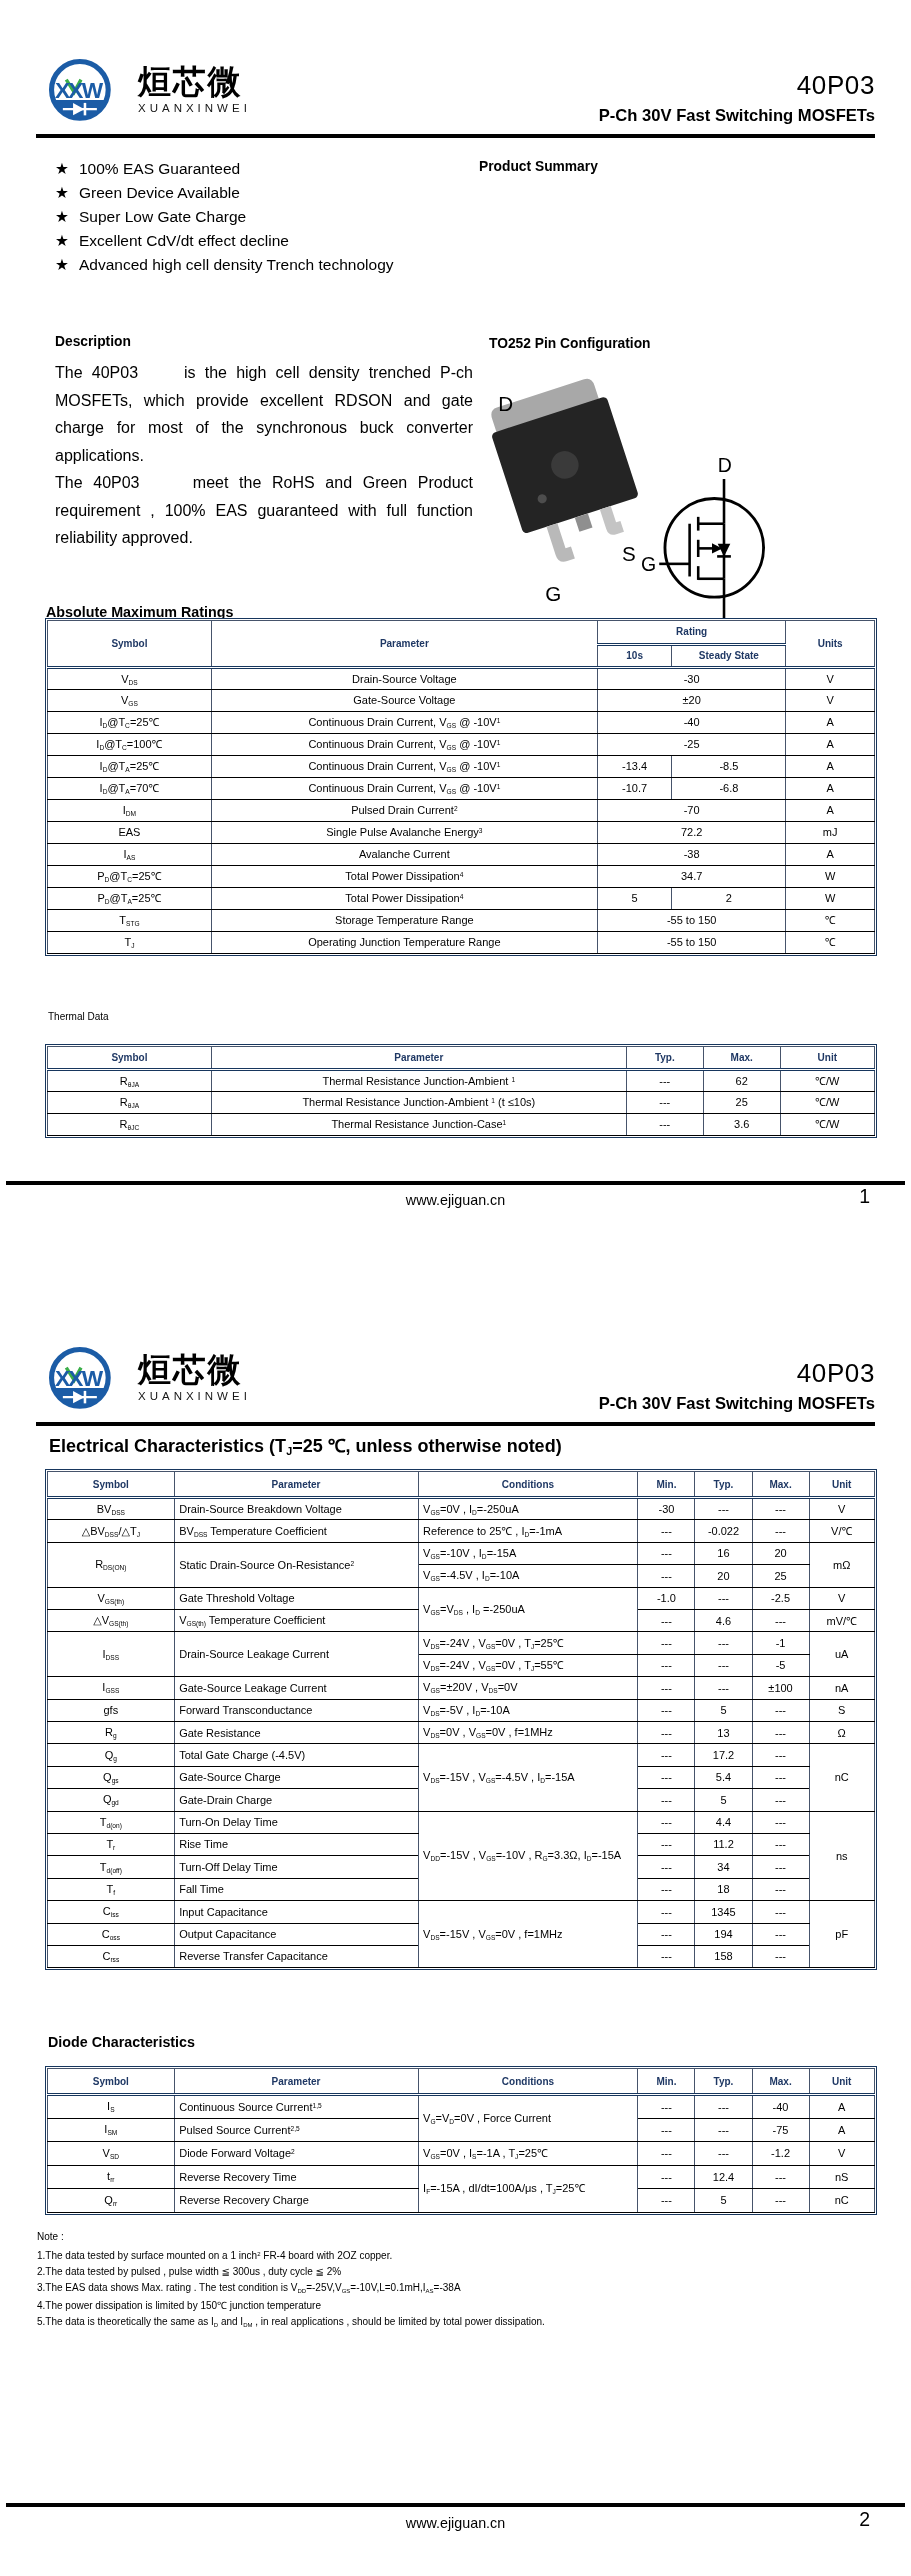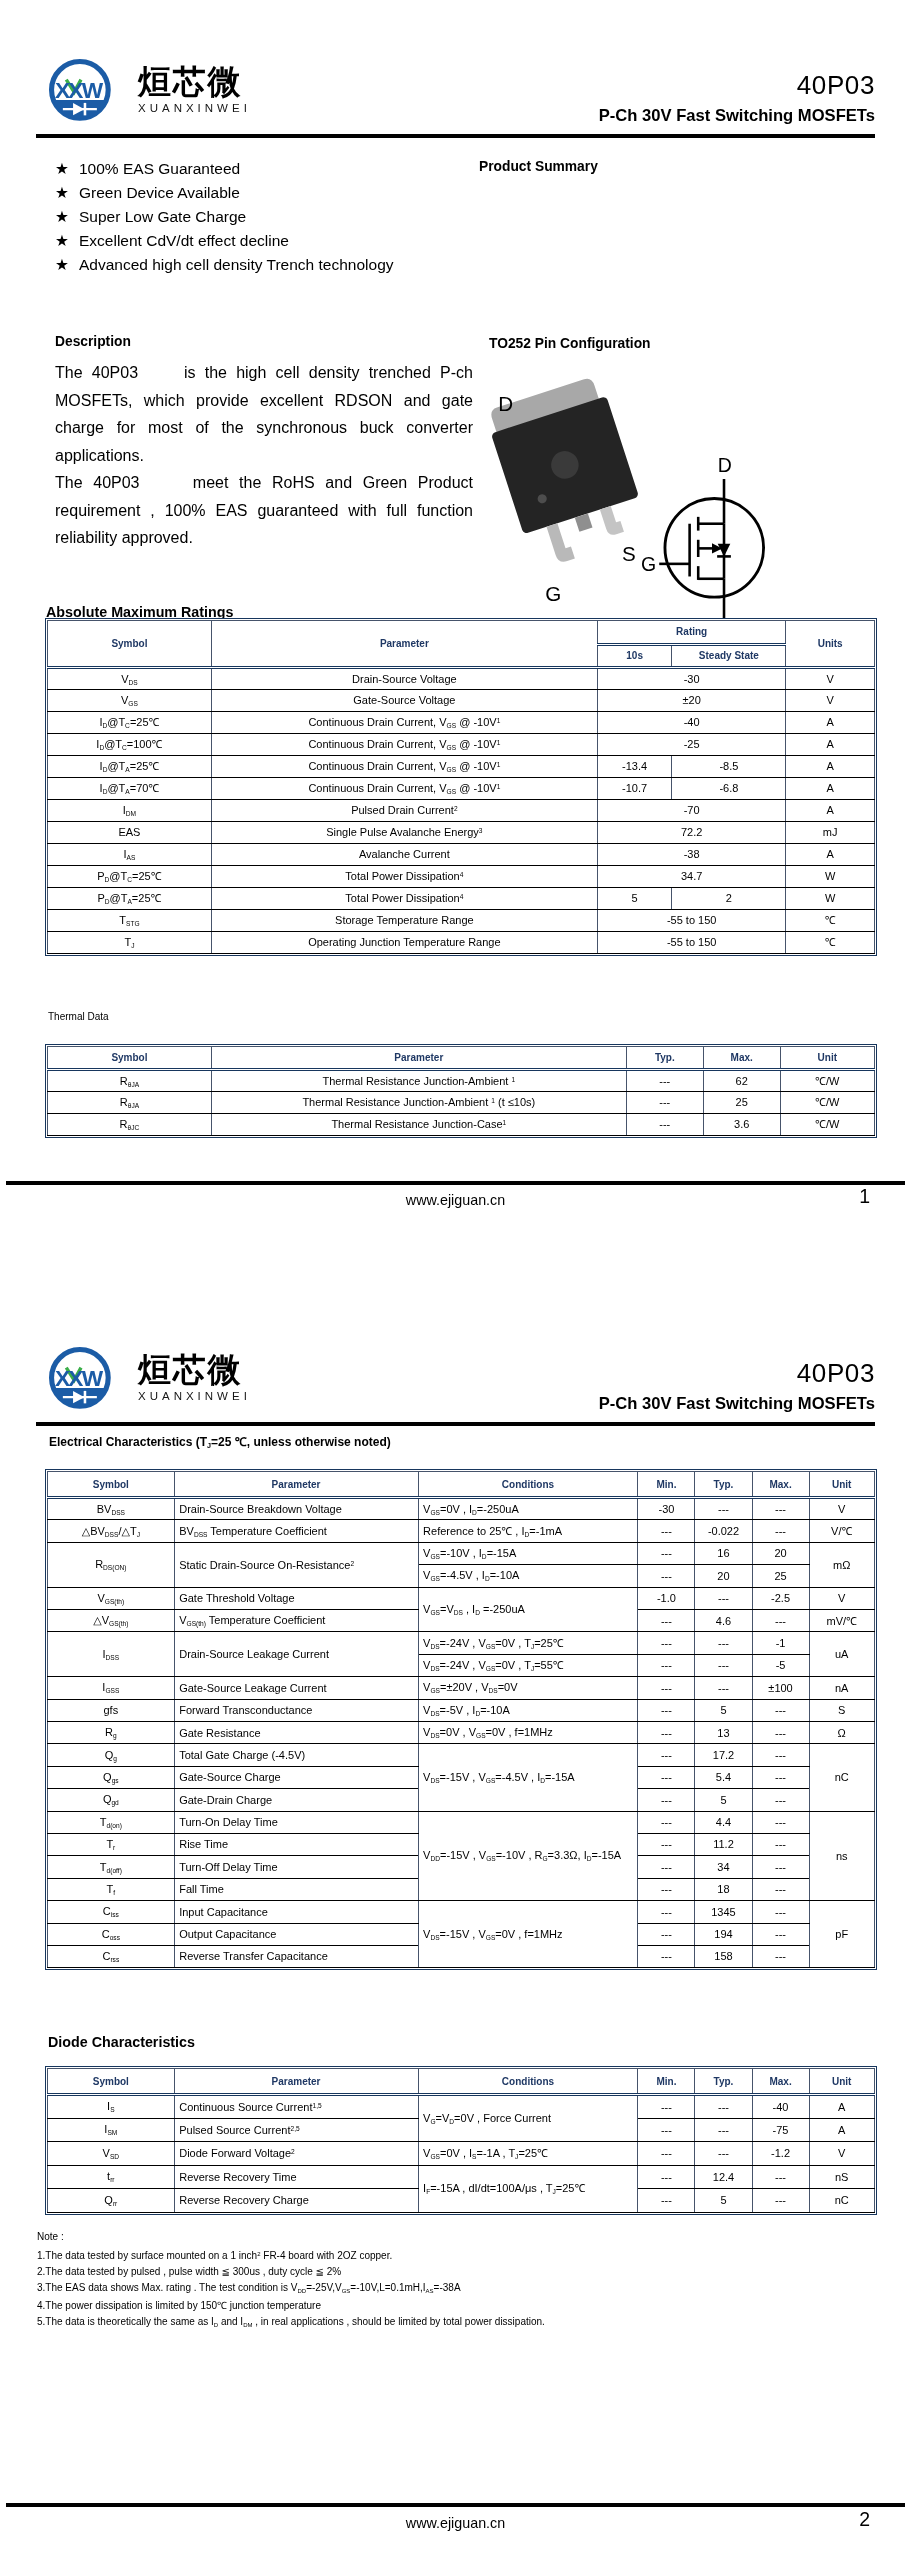--- a/index.html
+++ b/index.html
@@ -45,21 +45,21 @@
   .desc .para{text-align:justify}
   .to-head{position:absolute;left:489px;top:336px;font-size:13.8px;font-weight:700}
   .pkg{position:absolute;left:481px;top:372px}
   .sym{position:absolute;left:634px;top:449px}
   .amr-head{position:absolute;left:46px;top:604px;font-size:14.3px;font-weight:700}
   .amr-tbl{position:absolute;left:45px;top:618px;width:832px}
   .thr-head{position:absolute;left:48px;top:1011px;font-size:10px;font-weight:400}
   .thr-tbl{position:absolute;left:45px;top:1044px;width:832px}
 
   
-  .ec-head{position:absolute;left:49px;top:145px;font-size:12px;font-weight:700}
+  .ec-head{position:absolute;left:49px;top:145px;font-size:18px;font-weight:700}
   .ec-tbl{position:absolute;left:45px;top:181px;width:832px}
   .dio-head{position:absolute;left:48px;top:746px;font-size:14.3px;font-weight:700}
   .dio-tbl{position:absolute;left:45px;top:778px;width:832px}
   .notes{position:absolute;left:37px;top:941px;font-size:10px;line-height:16px}
   .notes .note-title{margin-bottom:1.1px}
 
   
   .footer-rule{position:absolute;left:5.7px;right:5.7px;height:4px;background:#000}
   .foot-url{position:absolute;left:0;right:0;text-align:center;font-size:14.3px}
   .foot-num{position:absolute;right:41px;font-size:19.5px}

